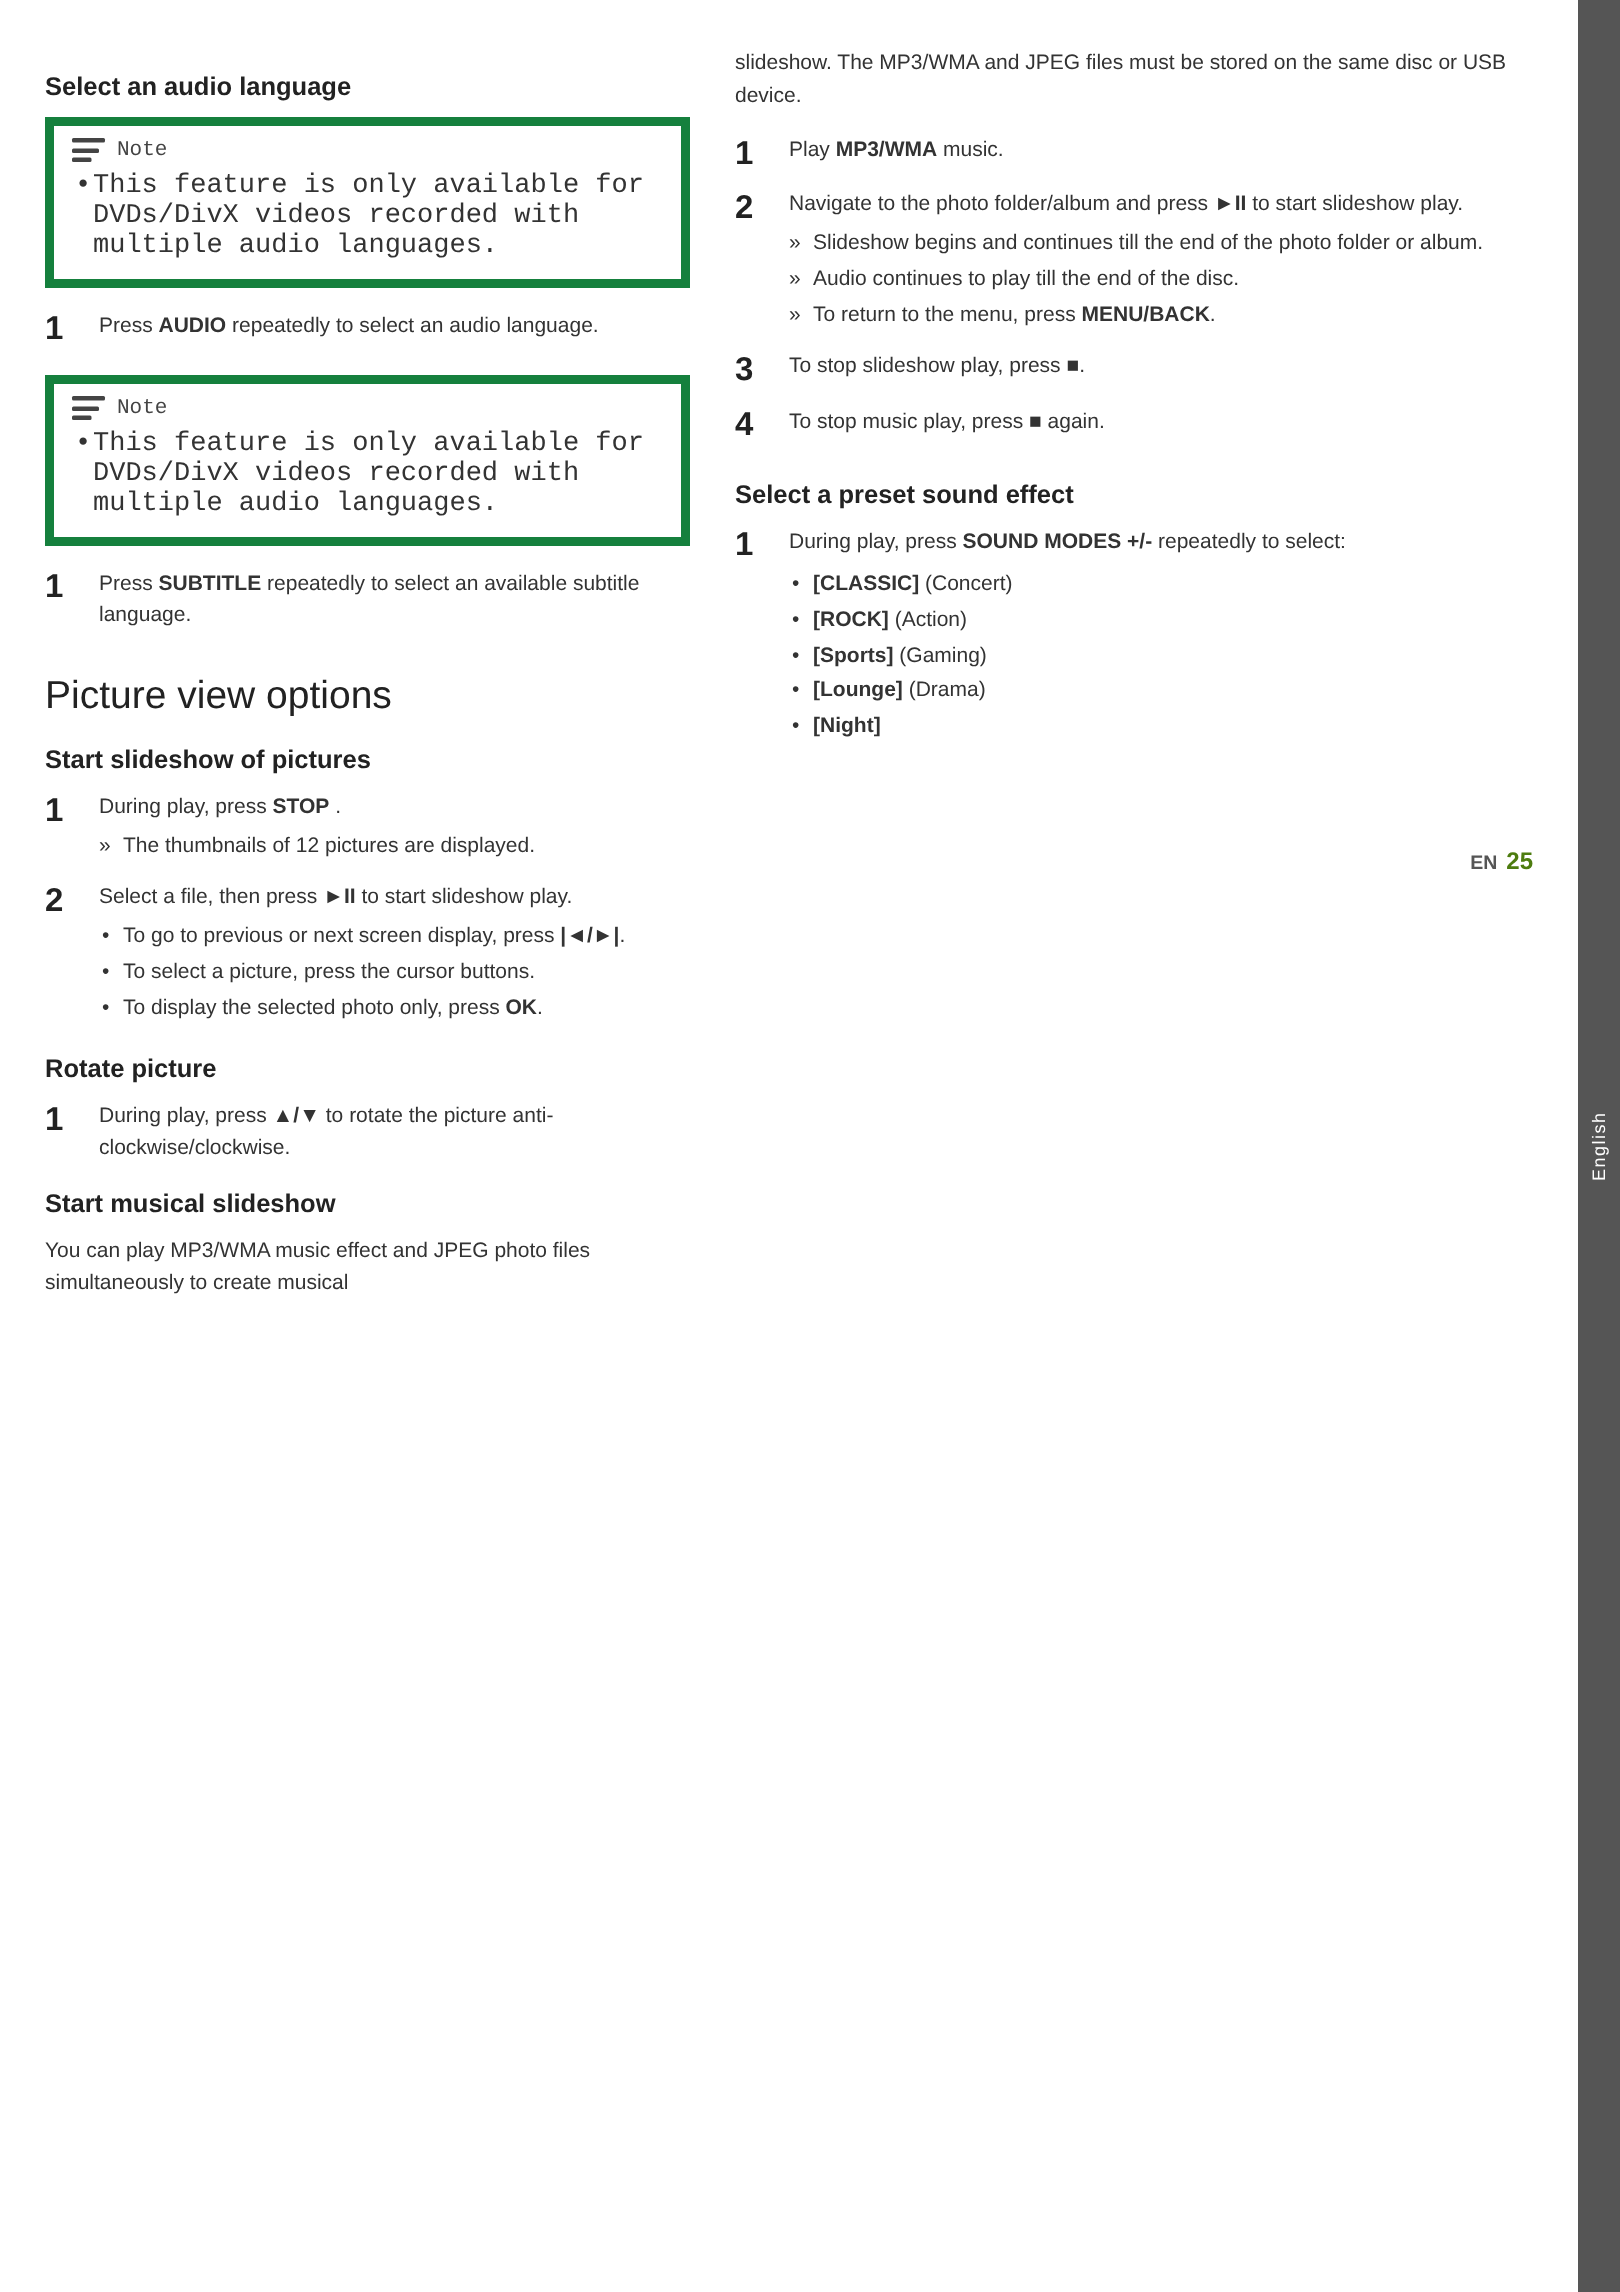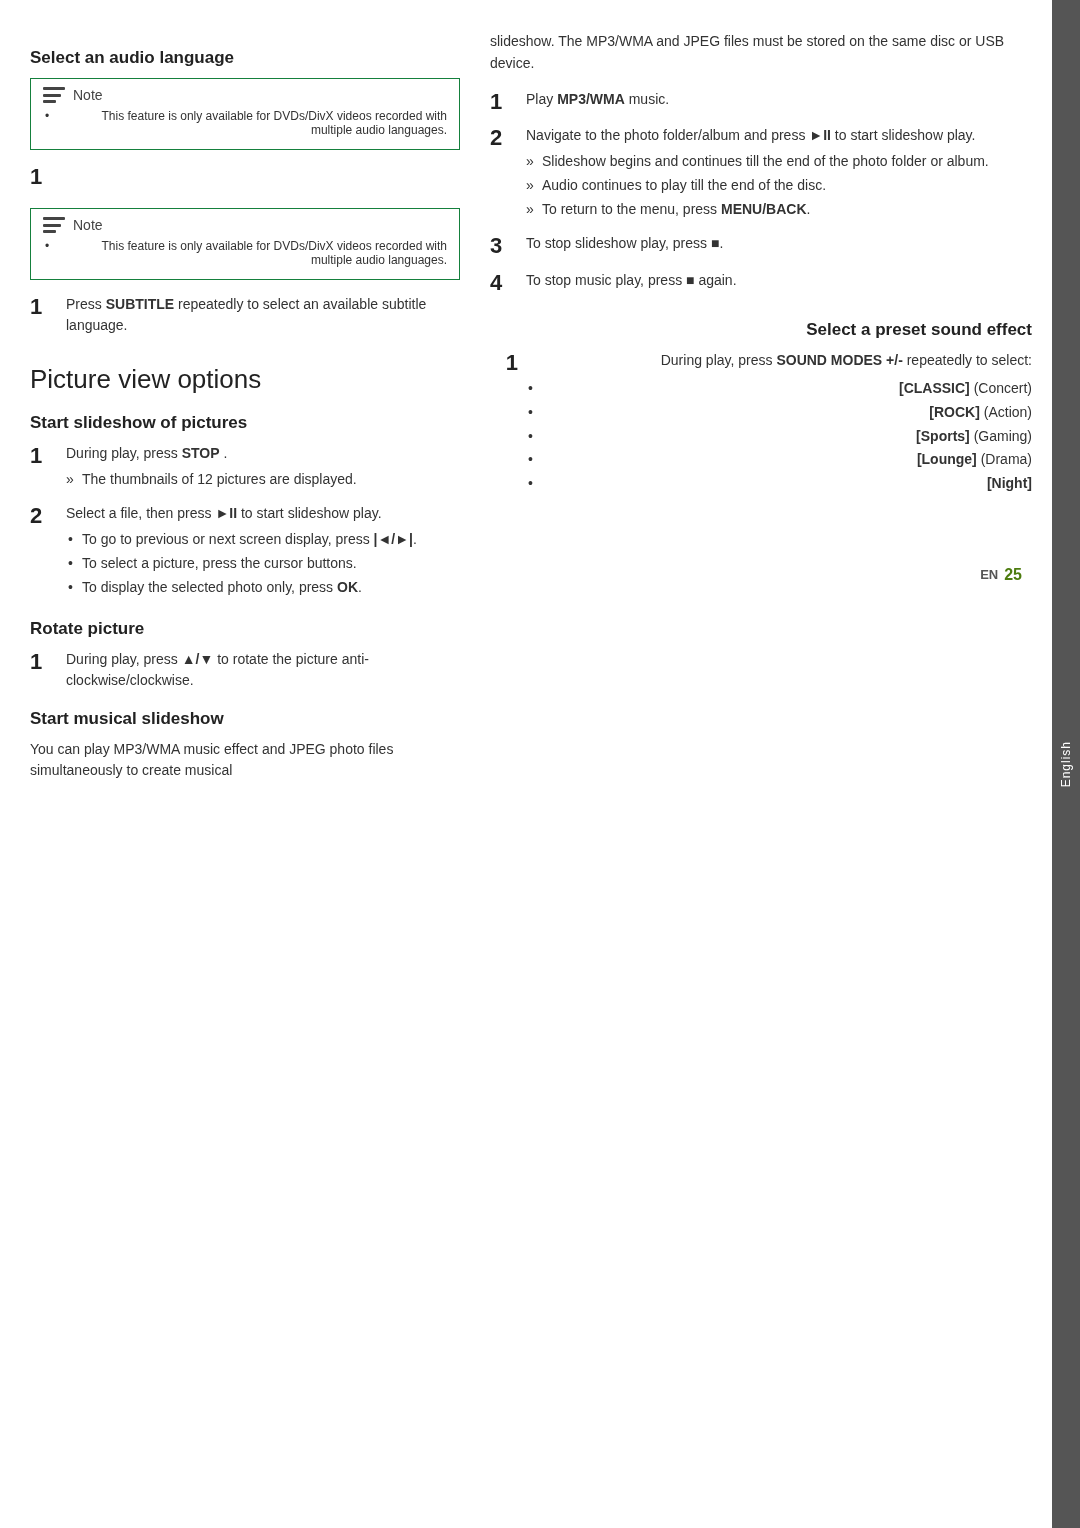--- a/index.html
+++ b/index.html
@@ -62,25 +62,26 @@
 
     .section-heading-medium {
       font-size: 17px;
       font-weight: bold;
       color: #222;
       margin-bottom: 10px;
       margin-top: 18px;
     }
 
     .note-box {
-      border: 1px solid #15803d;
+      border: 6px solid #15803d;
       padding: 8px 12px 10px 12px;
       margin-bottom: 14px;
       margin-top: 6px;
       background: #fff;
+      font-family: Liberation Mono, monospace;
     }
 
     .note-header {
       display: flex;
       align-items: center;
       margin-bottom: 6px;
     }
 
     .note-icon {
       width: 22px;
@@ -101,25 +102,24 @@
     .note-icon span:first-child { width: 100%; }
     .note-icon span:nth-child(2) { width: 80%; }
     .note-icon span:nth-child(3) { width: 60%; }
 
     .note-label {
       font-size: 14px;
       color: #444;
     }
 
     .note-content {
-      font-size: 12px;
+      font-size: 18px;
       color: #333;
       list-style: none;
       padding-left: 0;
-      text-align: right;
     }
 
     .note-content li {
       padding-left: 14px;
       position: relative;
       margin-bottom: 2px;
     }
 
     .note-content li::before {
       content: "•";
@@ -256,20 +256,21 @@
             </div>
             <span class="note-label">Note</span>
           </div>
           <ul class="note-content">
             <li>This feature is only available for DVDs/DivX videos recorded with multiple audio languages.</li>
           </ul>
         </div>
         <ul class="step-list">
           <li class="step-item">
             <span class="step-number">1</span>
+            <span class="step-text">Press <b>AUDIO</b> repeatedly to select an audio language.</span>
           </li>
         </ul>
       </div>
 
       <div style="margin-top:18px;">
         <div class="note-box">
           <div class="note-header">
             <div class="note-icon">
               <span></span>
                 <span></span>
@@ -360,21 +361,21 @@
         <li class="step-item" style="margin-top:6px;">
           <span class="step-number">3</span>
           <span class="step-text">To stop slideshow play, press <b>■</b>.</span>
         </li>
         <li class="step-item" style="margin-top:6px;">
           <span class="step-number">4</span>
           <span class="step-text">To stop music play, press <b>■</b> again.</span>
         </li>
       </ul>
 
-      <div style="margin-top:24px;text-align:right;">
+      <div style="margin-top:24px;">
         <div class="section-heading-medium">Select a preset sound effect</div>
         <ul class="step-list">
           <li class="step-item">
             <span class="step-number">1</span>
             <div class="step-text">
               During play, press <b>SOUND MODES +/-</b> repeatedly to select:
               <ul class="sound-list">
                 <li><b>[CLASSIC]</b> (Concert)</li>
                 <li><b>[ROCK]</b> (Action)</li>
                 <li><b>[Sports]</b> (Gaming)</li>

